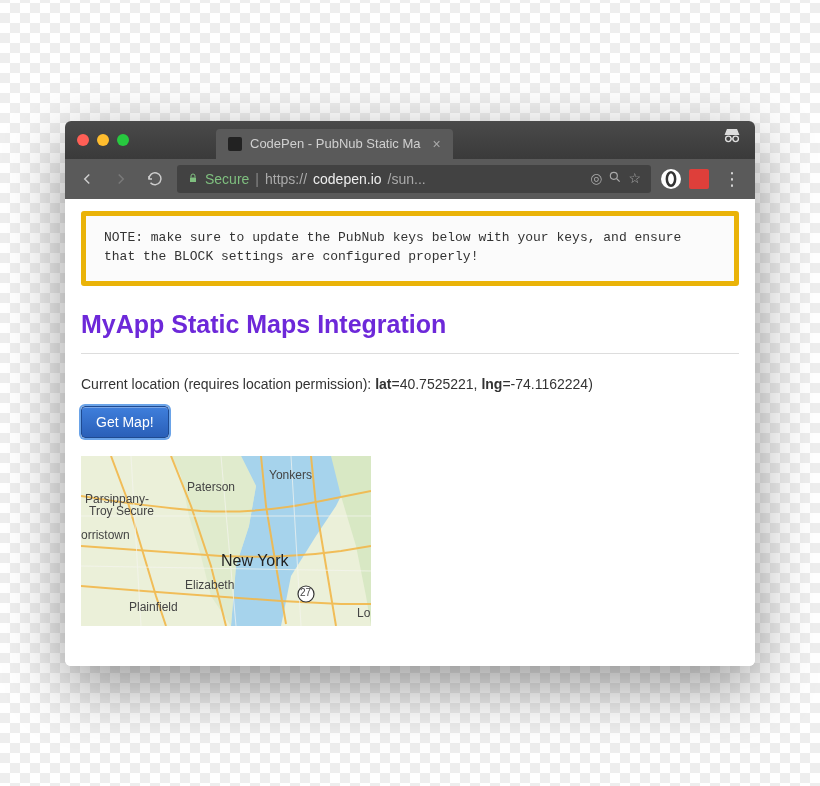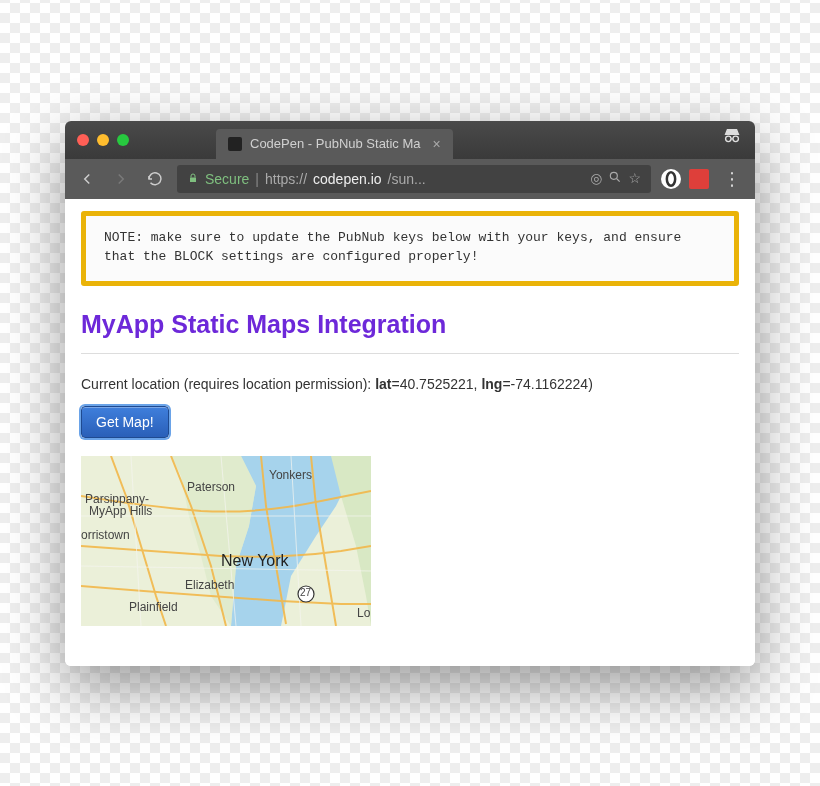--- a/index.html
+++ b/index.html
@@ -302,20 +302,20 @@
           <path d="M210 0 L220 170"></path>
         </g>
         <circle cx="225" cy="138" r="8" fill="#fff" stroke="#333" stroke-width="1.2"></circle>
       </svg>
       <div class="map-label big" style="left:140px; top:96px;">New York</div>
       <div class="map-label" style="left:188px; top:12px;">Yonkers</div>
       <div class="map-label" style="left:106px; top:24px;">Paterson</div>
       <div class="map-label" style="left:104px; top:122px;">Elizabeth</div>
       <div class="map-label" style="left:48px; top:144px;">Plainfield</div>
       <div class="map-label" style="left:4px; top:36px;">Parsippany-</div>
-      <div class="map-label" style="left:8px; top:48px;">MyApp Hills</div>
+      <div class="map-label" style="left:8px; top:48px;">Troy Secure</div>
       <div class="map-label" style="left:0px; top:72px;">orristown</div>
       <div class="map-label" style="left:219px; top:131px; font-size:10px;">27</div>
       <div class="map-label" style="left:276px; top:150px;">Lo</div>
     </div>
   </div>
 
 </div>
 
 </body></html>

